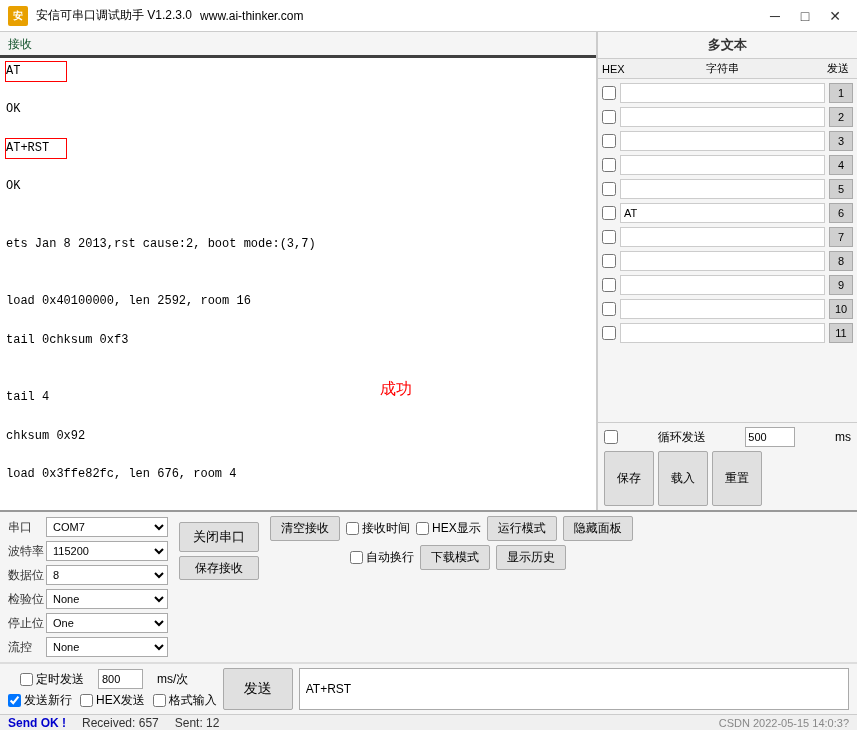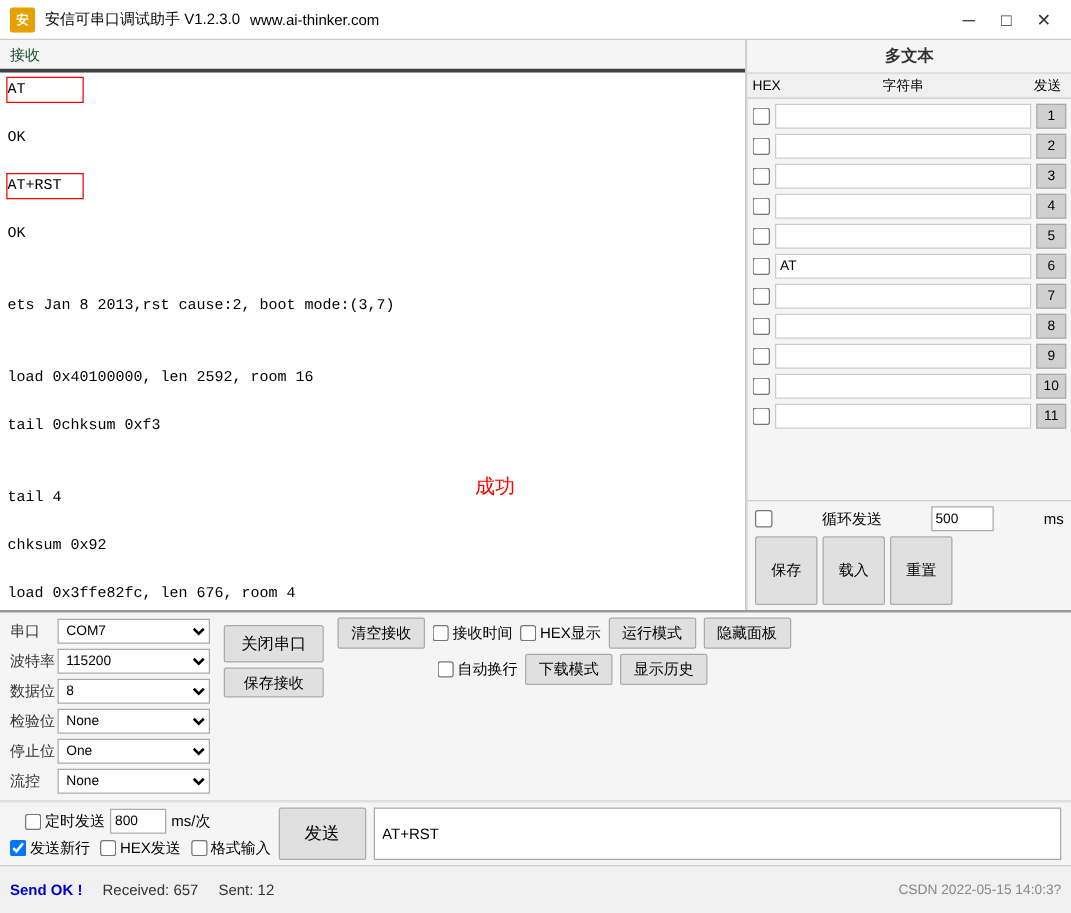--- a/index.html
+++ b/index.html
@@ -333,21 +333,21 @@
 
     .send-options {
       display: flex;
       flex-direction: column;
       gap: 3px;
     }
 
     .timed-row {
       display: flex;
       align-items: center;
-      gap: 4px;
+      gap: 14px;
       font-size: 12px;
       padding-left: 12px;
     }
 
     .timed-input {
       width: 45px;
       height: 20px;
       border: 1px solid #aaa;
       padding: 1px 3px;
       font-size: 11px;
@@ -375,21 +375,21 @@
       height: 42px;
       border: 1px solid #aaa;
       padding: 4px 6px;
       font-size: 12px;
       background: white;
     }
 
     #statusbar {
       background: #f0f0f0;
       border-top: 1px solid #ccc;
-      height: 38px;
+      height: 16px;
       display: flex;
       align-items: center;
       padding: 0 8px;
       gap: 16px;
       font-size: 12px;
       color: #333;
     }
     .status-ok { color: #0000cc; font-weight: bold; }
     .status-watermark { margin-left: auto; color: #888; font-size: 11px; }
 

